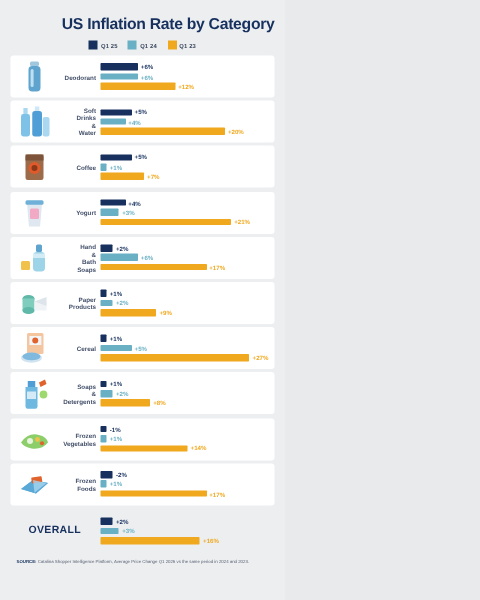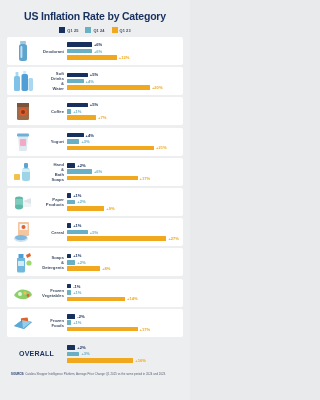--- a/index.html
+++ b/index.html
@@ -12,21 +12,21 @@
   }
   .page {
     width: 190px;
     height: 400px;
     background: #eceef0;
     padding: 6px 7px 0 7px;
     display: flex;
     flex-direction: column;
   }
   .title {
-    text-align: center;
+    text-align: right;
     font-size: 10.5px;
     font-weight: bold;
     color: #17305e;
     letter-spacing: -0.2px;
     line-height: 12px;
     margin-top: 4px;
   }
   .legend {
     display: flex;
     justify-content: center;

